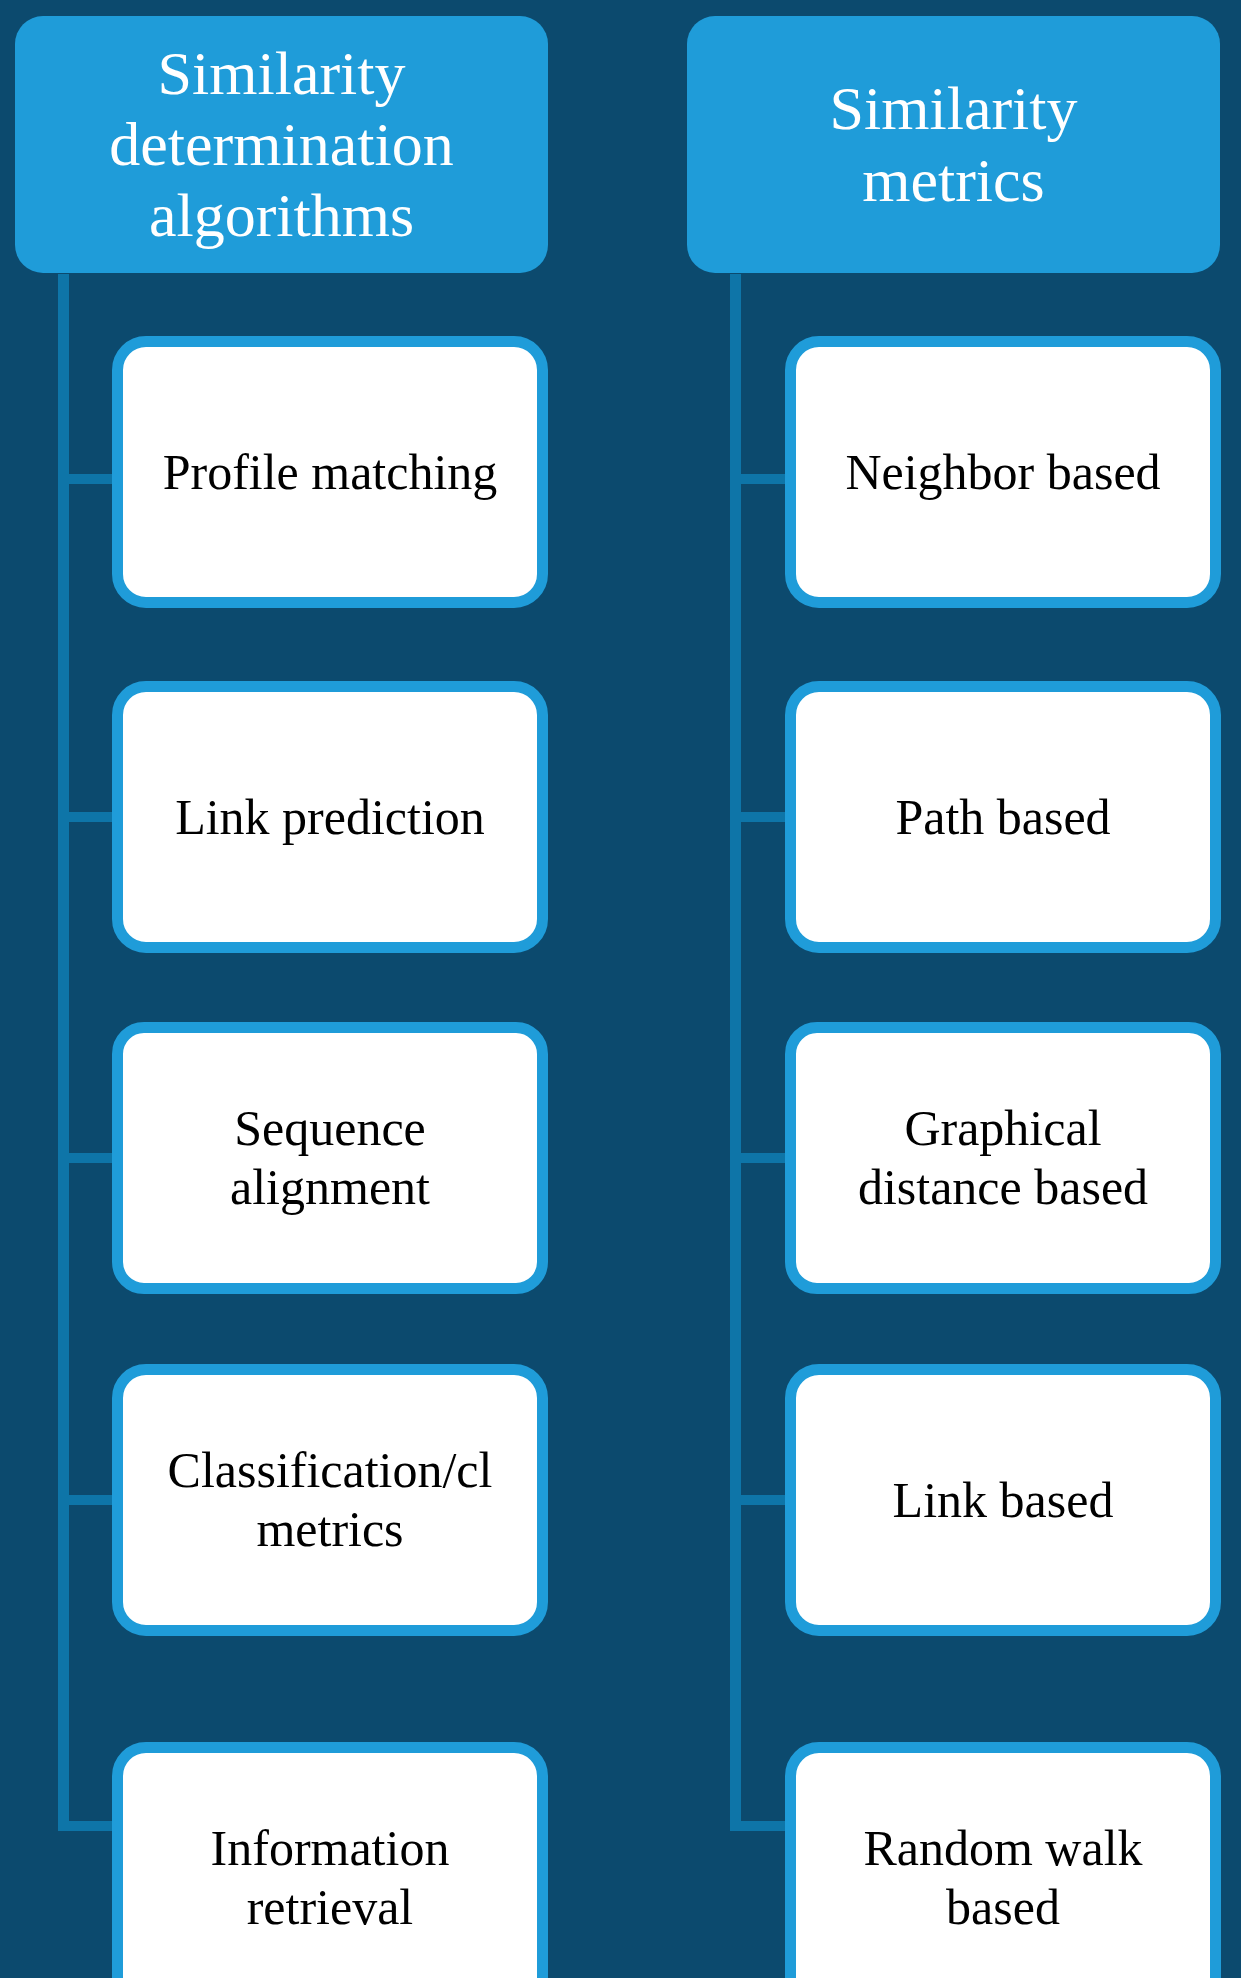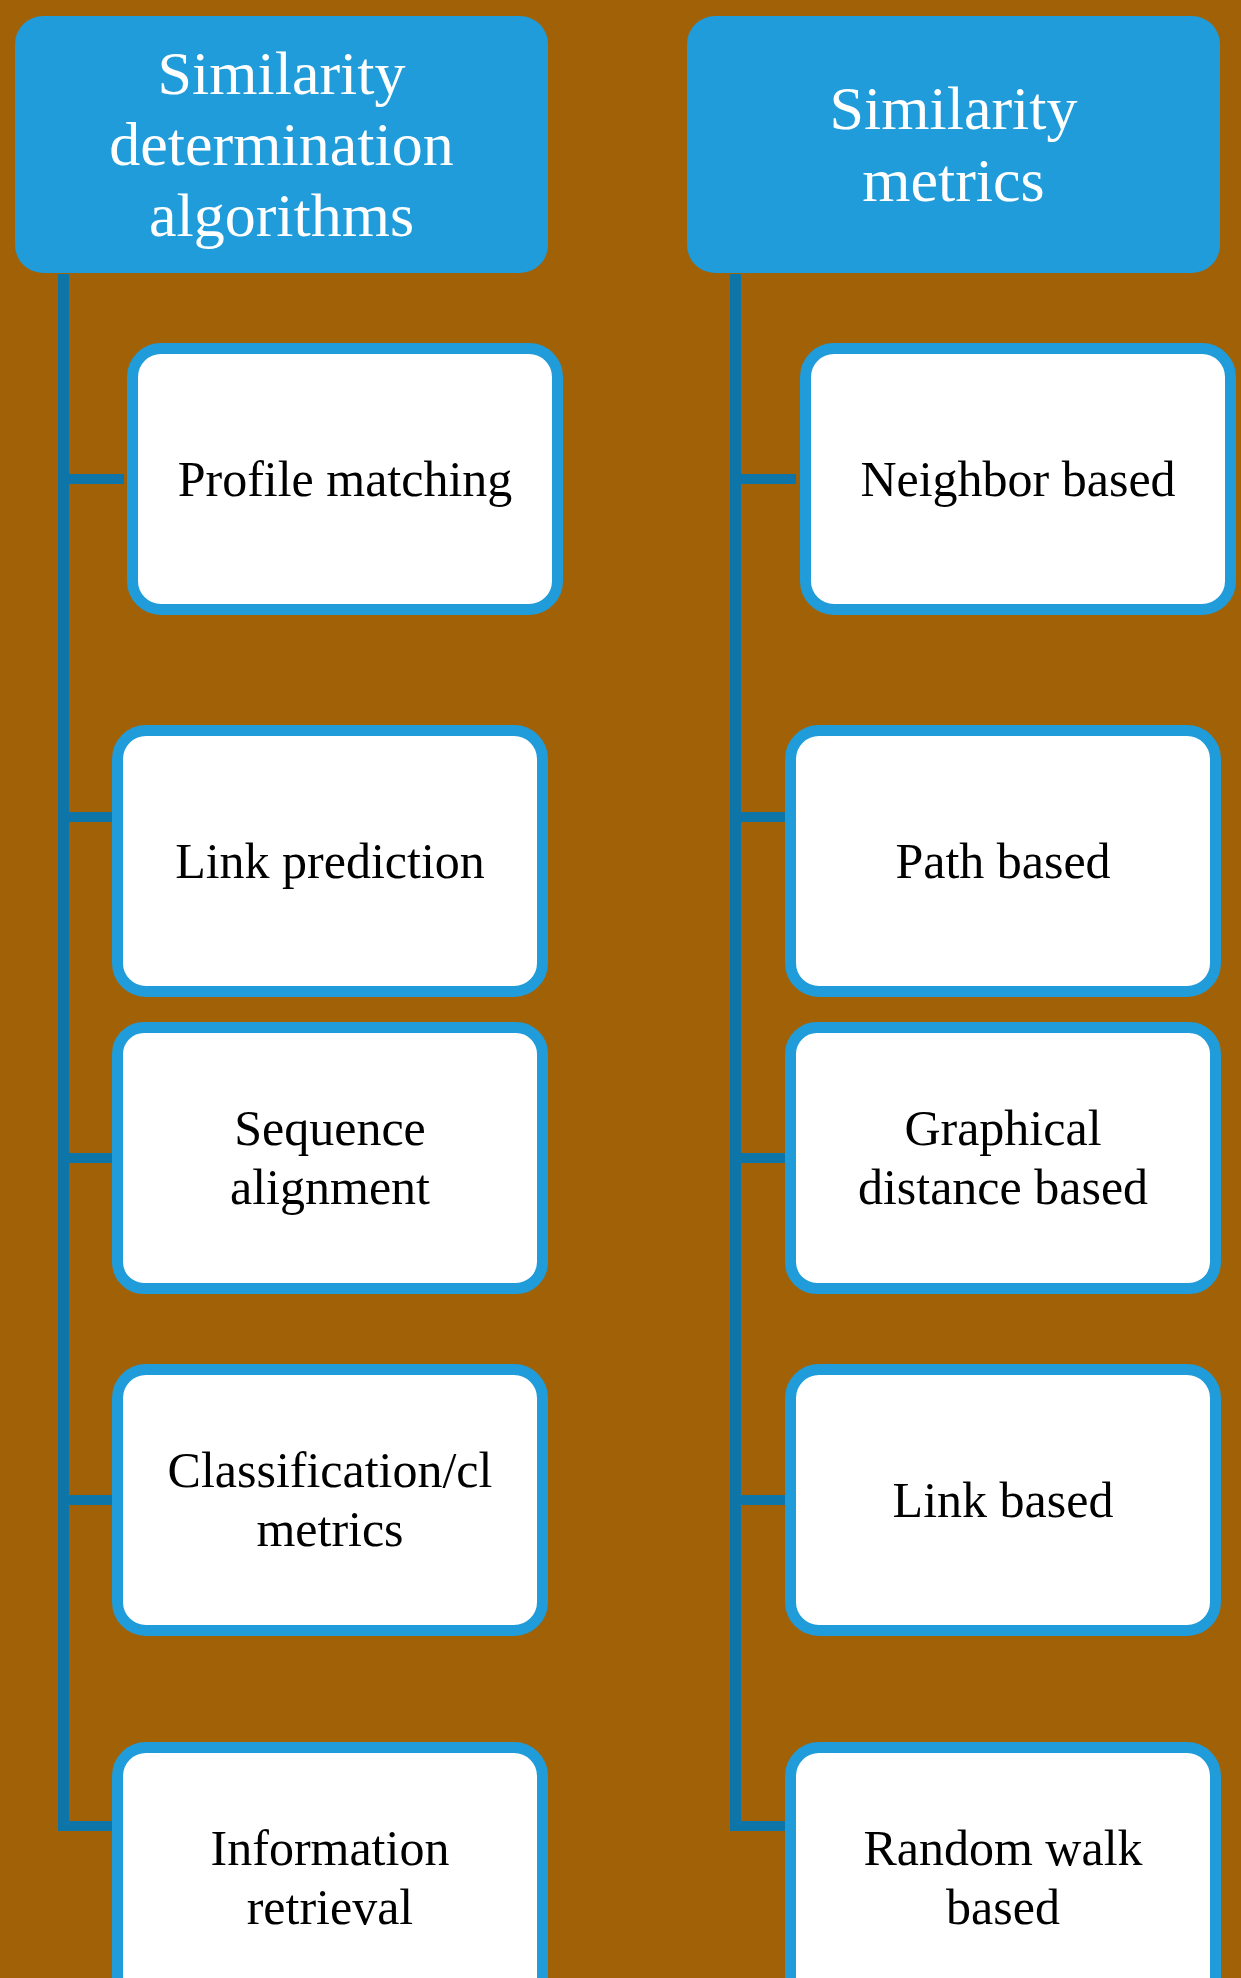--- a/index.html
+++ b/index.html
@@ -4,21 +4,21 @@
 <style>
   html, body {
     margin: 0;
     padding: 0;
     background: #ffffff;
   }
   .canvas {
     position: relative;
     width: 1241px;
     height: 1978px;
-    background: #a16207;
+    background: #0c4a6e;
     overflow: hidden;
     font-family: "Liberation Serif", serif;
   }
   
   .header {
     position: absolute;
     top: 16px;
     width: 533px;
     height: 257px;
     background: #1F9CD9;
@@ -73,22 +73,22 @@
     display: flex;
     align-items: center;
     justify-content: center;
     text-align: center;
     color: #000000;
     font-size: 50px;
     line-height: 1.18;
   }
   .col0 .node { left: 112px; }
   .col1 .node { left: 785px; font-family: Liberation Serif, serif; }
-  .node.r0 { top: 343px; margin-left: 15px; }
-  .node.r1 { top: 681px; margin-top: 44px; }
+  .node.r0 { top: 336px; }
+  .node.r1 { top: 681px; }
   .node.r2 { top: 1022px; border-radius: 32px; }
   .node.r3 { top: 1364px; }
   .node.r4 { top: 1742px; }
 
   .node-label, .header-label {
     white-space: pre-line;
     padding: 0 10px;
   }
 </style>
 </head>

